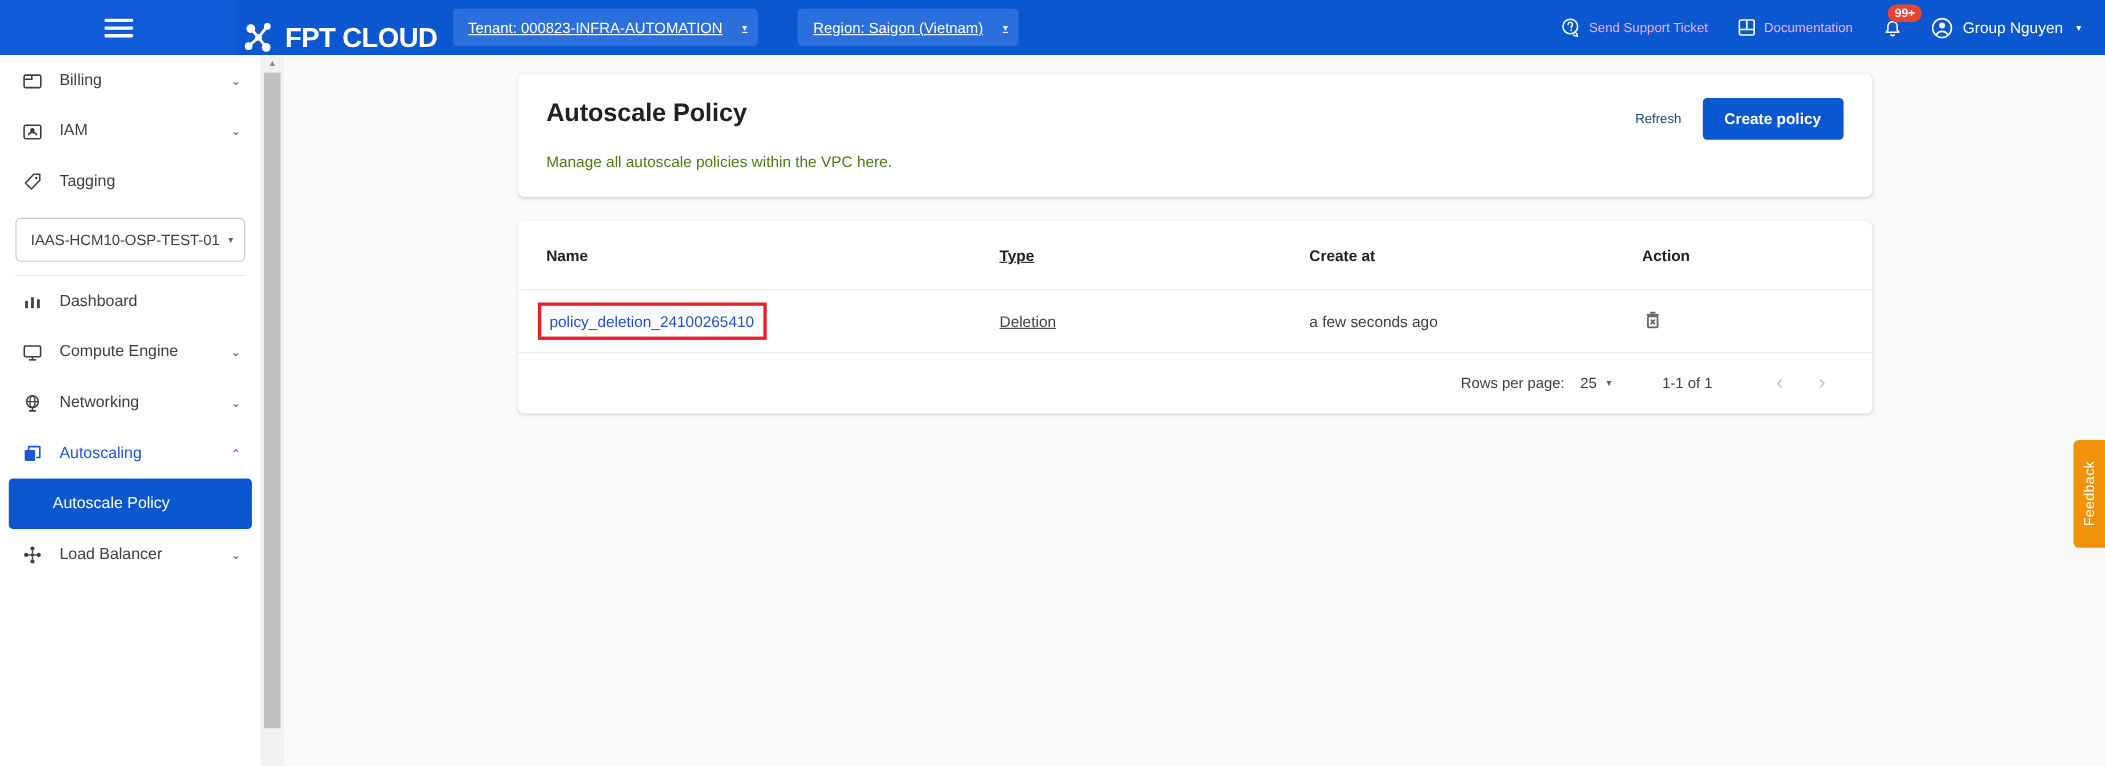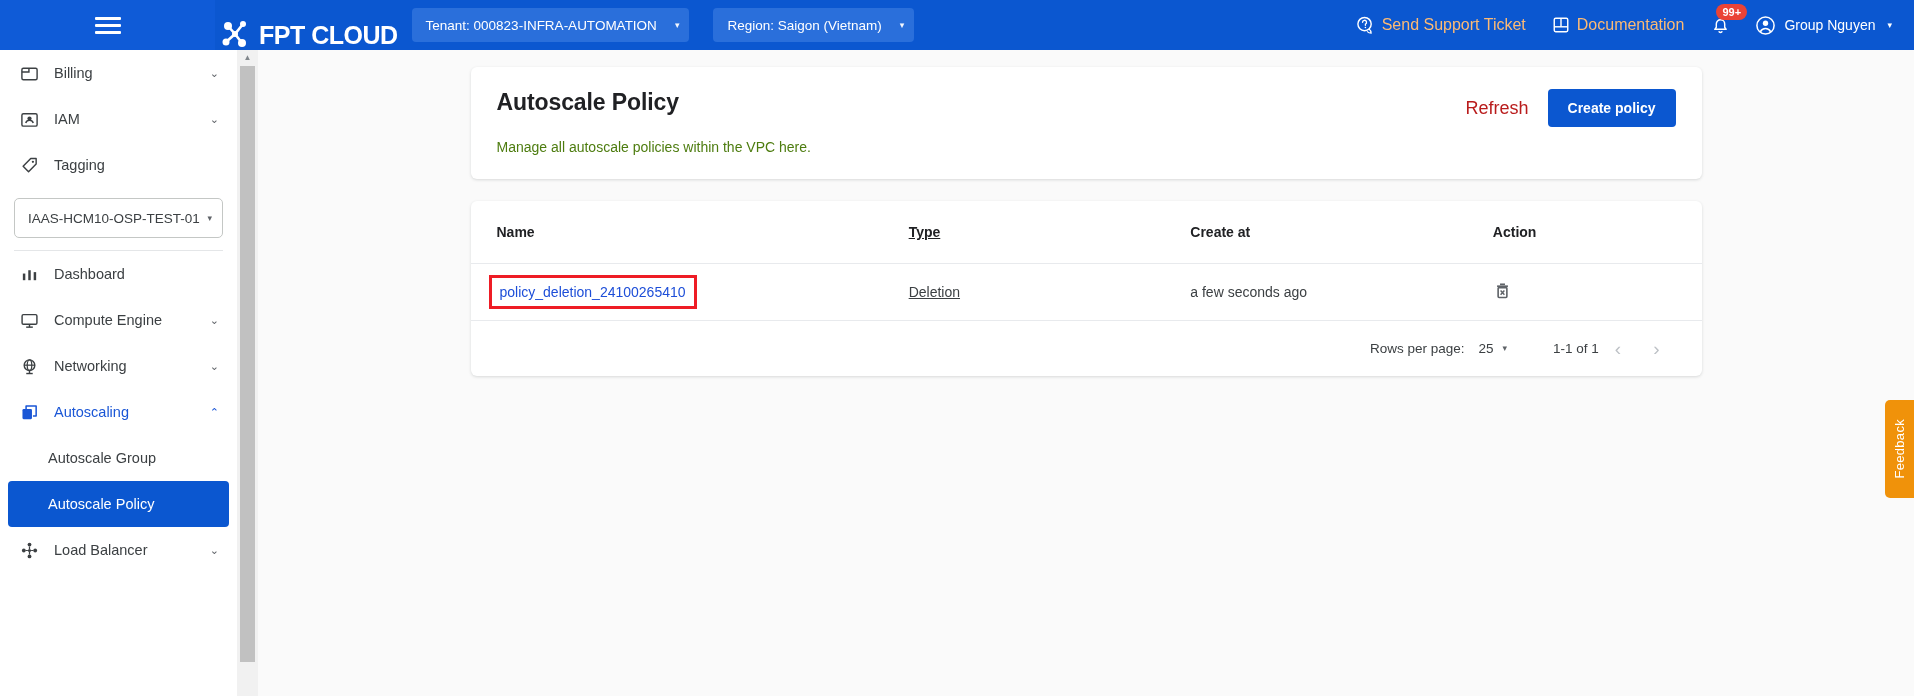--- a/index.html
+++ b/index.html
@@ -39,38 +39,39 @@
     letter-spacing: -0.5px; white-space: nowrap;
   }
   .hdr-select {
     height: 34px;
     background: #2a6fdb;
     border-radius: 4px;
     display: flex; align-items: center;
     padding: 0 10px 0 14px;
     color: #fff; font-size: 13.5px;
     cursor: pointer;
-    margin-right: 24px;
+    margin-right: 36px;
     white-space: nowrap;
+    text-decoration: underline;
   }
   .hdr-select .caret {
     margin-left: auto; padding-left: 18px;
     font-size: 9px; opacity: .95;
   }
   #tenant-select { min-width: 248px; }
   #region-select { min-width: 185px; }
 
   .topbar-right {
     margin-left: auto;
     display: flex; align-items: center;
     padding-right: 22px; gap: 0;
   }
   .hdr-link {
     display: flex; align-items: center; gap: 7px;
-    color: #fdba74; font-size: 16px;
+    color: #f0abfc; font-size: 12px;
     cursor: pointer; margin-right: 26px;
     white-space: nowrap;
   }
   .bell-wrap { position: relative; margin-right: 24px; cursor: pointer; display:flex; }
   .badge {
     position: absolute; top: -11px; left: 6px;
     background: #ea4335; color: #fff;
     font-size: 11px; font-weight: bold;
     border-radius: 10px; padding: 2px 6px;
     line-height: 1.1;
@@ -162,21 +163,21 @@
     font-size: 23px; font-weight: bold; color: #202124;
     letter-spacing: -.1px;
   }
   .page-sub {
     font-size: 14px; color: #4d7c0f; margin-top: 12px;
   }
   .head-actions {
     margin-left: auto; display: flex; align-items: center; gap: 13px;
   }
   .btn-text {
-    font-size: 18px; color: #b91c1c; cursor: pointer;
+    font-size: 12px; color: #0c4a6e; cursor: pointer;
     padding: 8px 6px; background: none; border: none;
     font-family: inherit;
   }
   .btn-primary {
     background: #0b57d0; color: #fff;
     font-size: 14px; font-weight: bold;
     border: none; border-radius: 4px;
     padding: 11px 20px; cursor: pointer;
     font-family: inherit;
   }
@@ -214,21 +215,21 @@
     display: flex; align-items: center; justify-content: flex-end;
     gap: 0; padding: 15px 26px 15px 0; height: 55px;
     font-size: 13.5px; color: #3c4043;
   }
   .pager-label { margin-right: 14px; }
   .rows-select {
     display: flex; align-items: center; gap: 9px;
     cursor: pointer; margin-right: 46px;
   }
   .rows-select .caret { font-size: 9px; color: #5f6368; }
-  .range-label { }
+  .range-label { margin-right: 42px; }
   .pg-btn {
     background: none; border: none; cursor: pointer;
     color: #bdc1c6; font-size: 19px; padding: 0 16px;
     font-family: inherit; line-height: 1;
   }
 
   
   .feedback {
     position: absolute; right: 0; top: 400px;
     width: 29px; height: 98px;
@@ -404,23 +405,20 @@
     <span class="ico">
       <svg width="19" height="19" viewBox="0 0 20 20">
         <rect x="2.6" y="6.4" width="10" height="10.6" rx="1.2" fill="#1a56d6"></rect>
         <path d="M6.4 6.4V3.2h10.6v10.4h-3.4" stroke="#1a56d6" stroke-width="1.6" fill="none" stroke-linejoin="round"></path>
       </svg>
     </span>
     <span>Autoscaling</span>
     <span class="chev" style="color:#1a56d6">⌃</span>
   </div>
 
-  <div class="subnav-item">
-    <span>Autoscale Group</span>
-  </div>
   <div class="subnav-item selected">
     <span>Autoscale Policy</span>
   </div>
 
   <div class="nav-item">
     <span class="ico">
       <svg width="19" height="19" viewBox="0 0 20 20">
         <circle cx="10" cy="3.8" r="2" fill="#3c4043"></circle>
         <circle cx="4" cy="10" r="2" fill="#3c4043"></circle>
         <circle cx="16" cy="10" r="2" fill="#3c4043"></circle>

